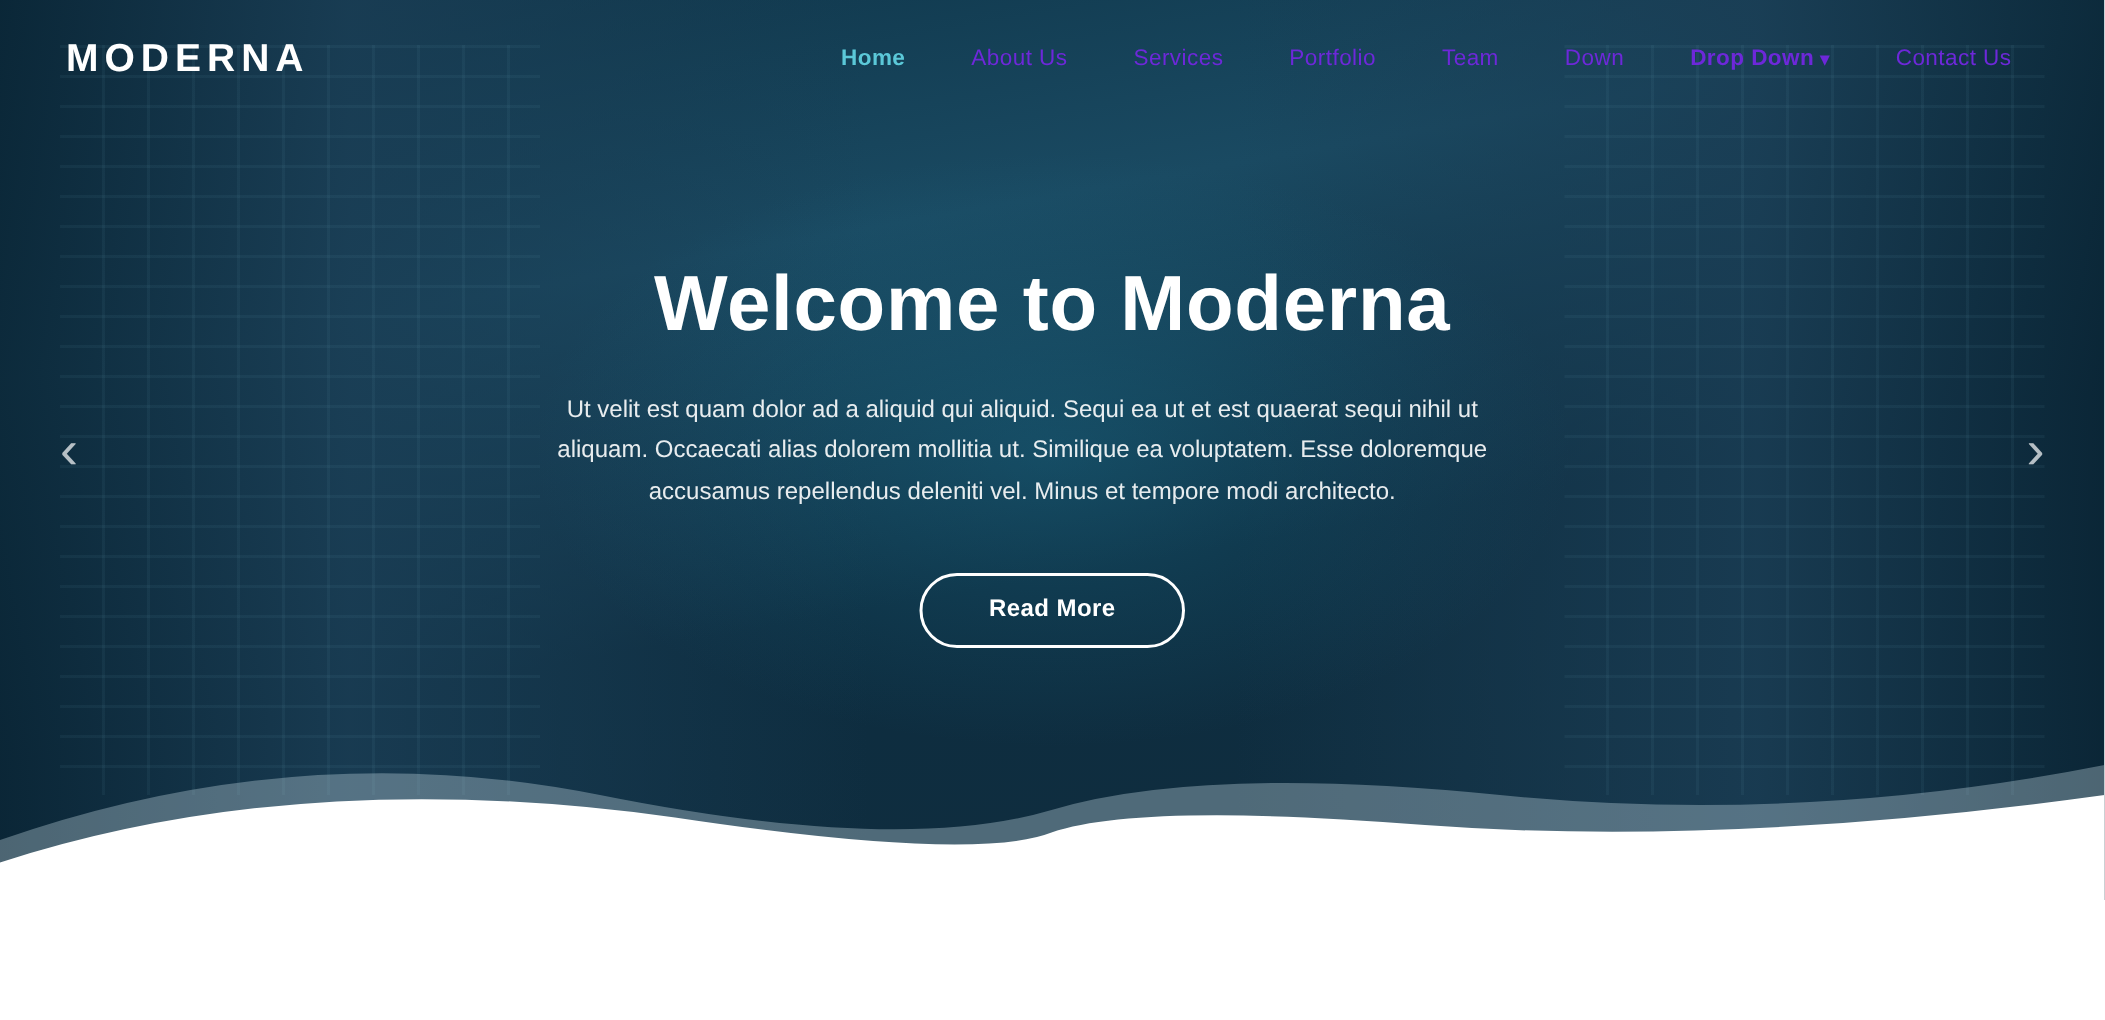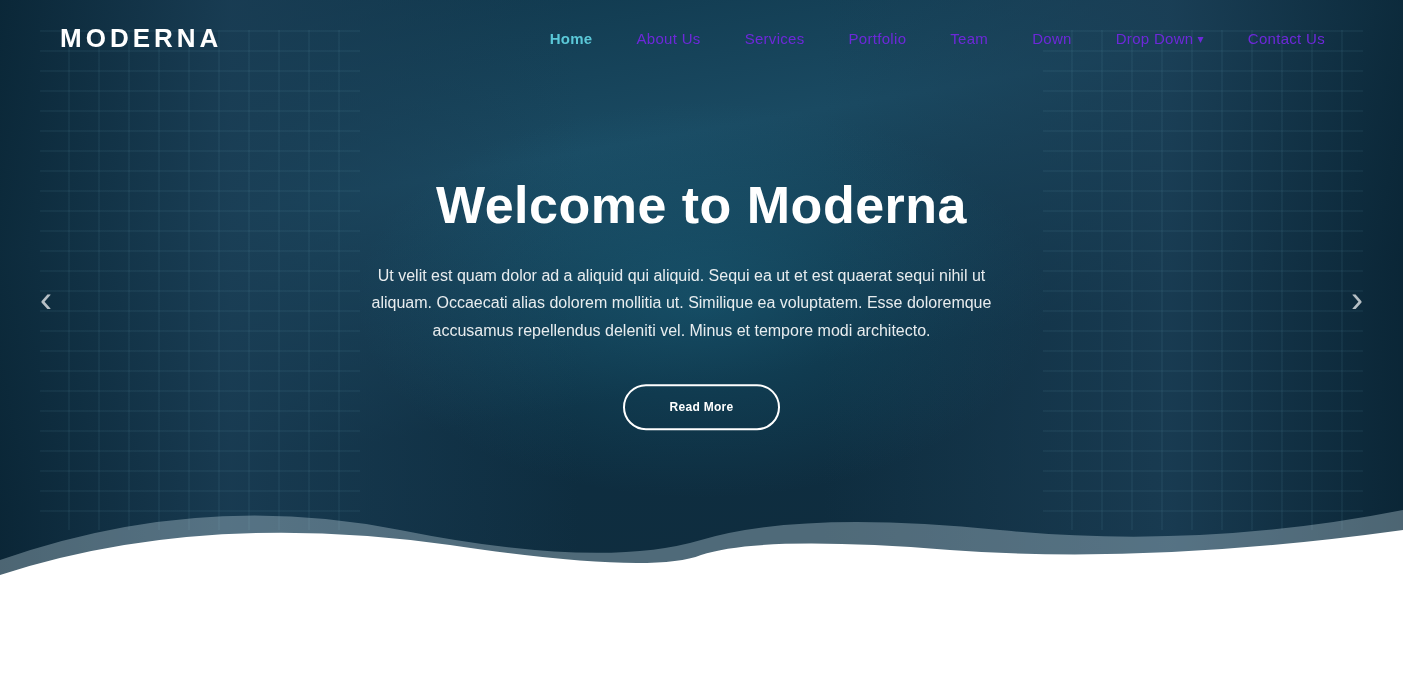--- a/index.html
+++ b/index.html
@@ -19,21 +19,21 @@
     
     header {
       position: absolute;
       top: 0;
       left: 0;
       width: 100%;
       z-index: 100;
       display: flex;
       align-items: center;
       justify-content: space-between;
-      padding: 0 60px;
+      padding: 0 44px;
       height: 77px;
       background: transparent;
     }
 
     .logo {
       font-size: 26px;
       font-weight: 800;
       color: #fff;
       letter-spacing: 4px;
       text-transform: uppercase;
@@ -57,20 +57,21 @@
 
     nav a.active {
       color: #5bc8d8;
       font-weight: 700;
     }
 
     .nav-dropdown {
       display: flex;
       align-items: center;
       gap: 4px;
+      font-weight: bold;
     }
 
     .nav-dropdown .chevron {
       font-size: 12px;
     }
 
     
     .hero {
       position: relative;
       width: 1403px;
@@ -193,21 +194,21 @@
       margin-bottom: 40px;
       max-width: 660px;
     }
 
     .btn-read-more {
       display: inline-block;
       padding: 14px 44px;
       border: 2px solid #fff;
       border-radius: 30px;
       color: #fff;
-      font-size: 12px;
+      font-size: 16px;
       font-weight: 600;
       background: transparent;
       cursor: pointer;
       letter-spacing: 0.3px;
       text-decoration: none;
       transition: background 0.2s, color 0.2s;
     }
 
     
     .arrow {

